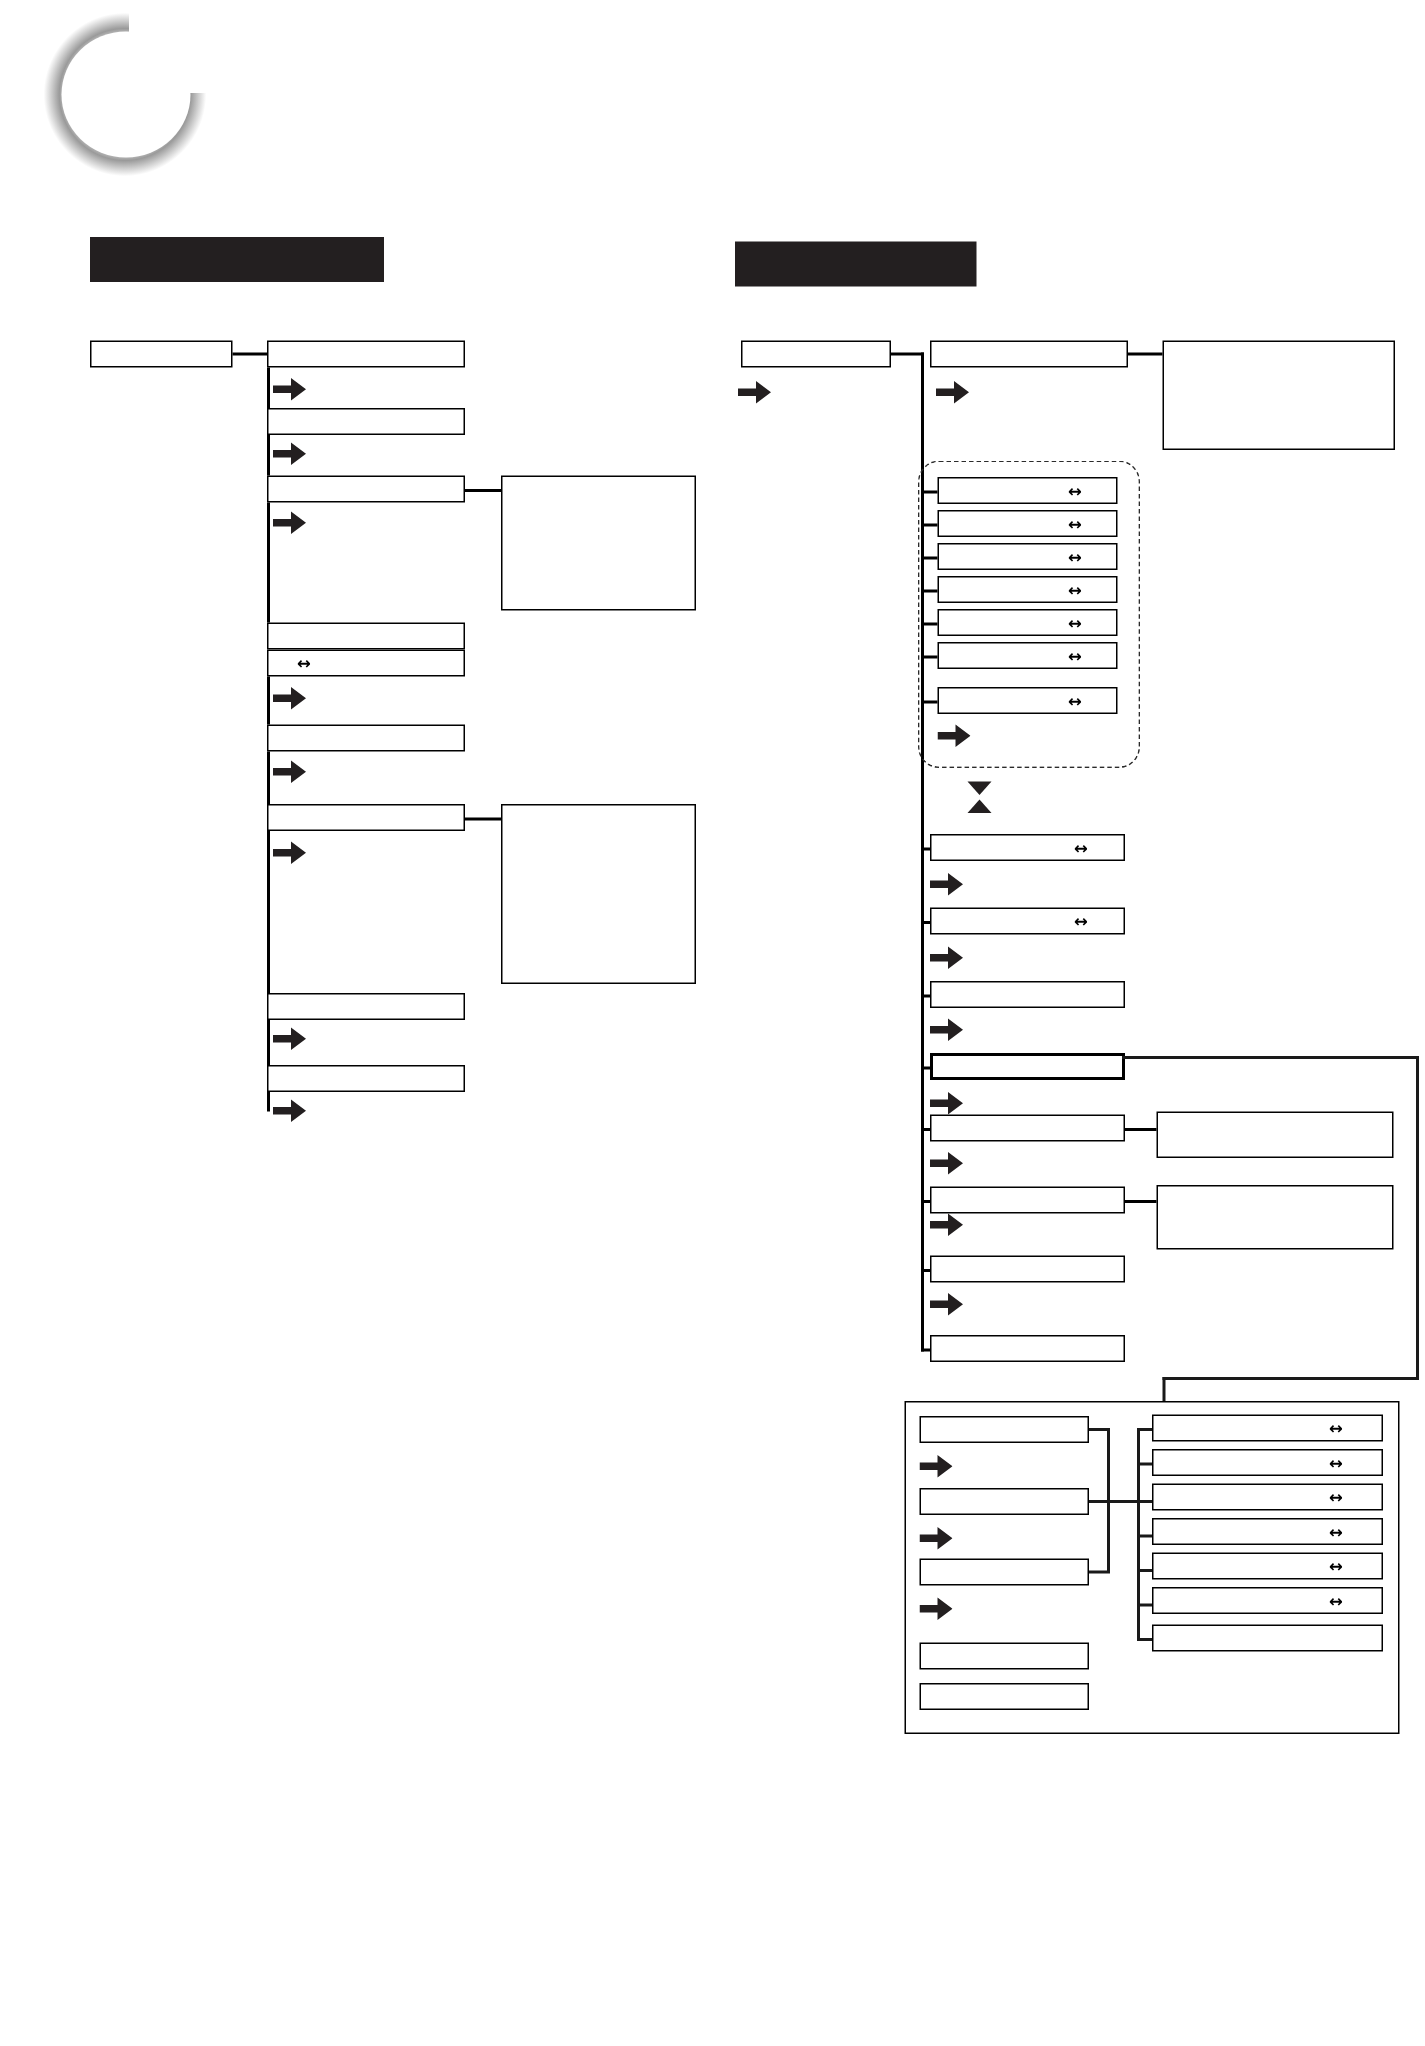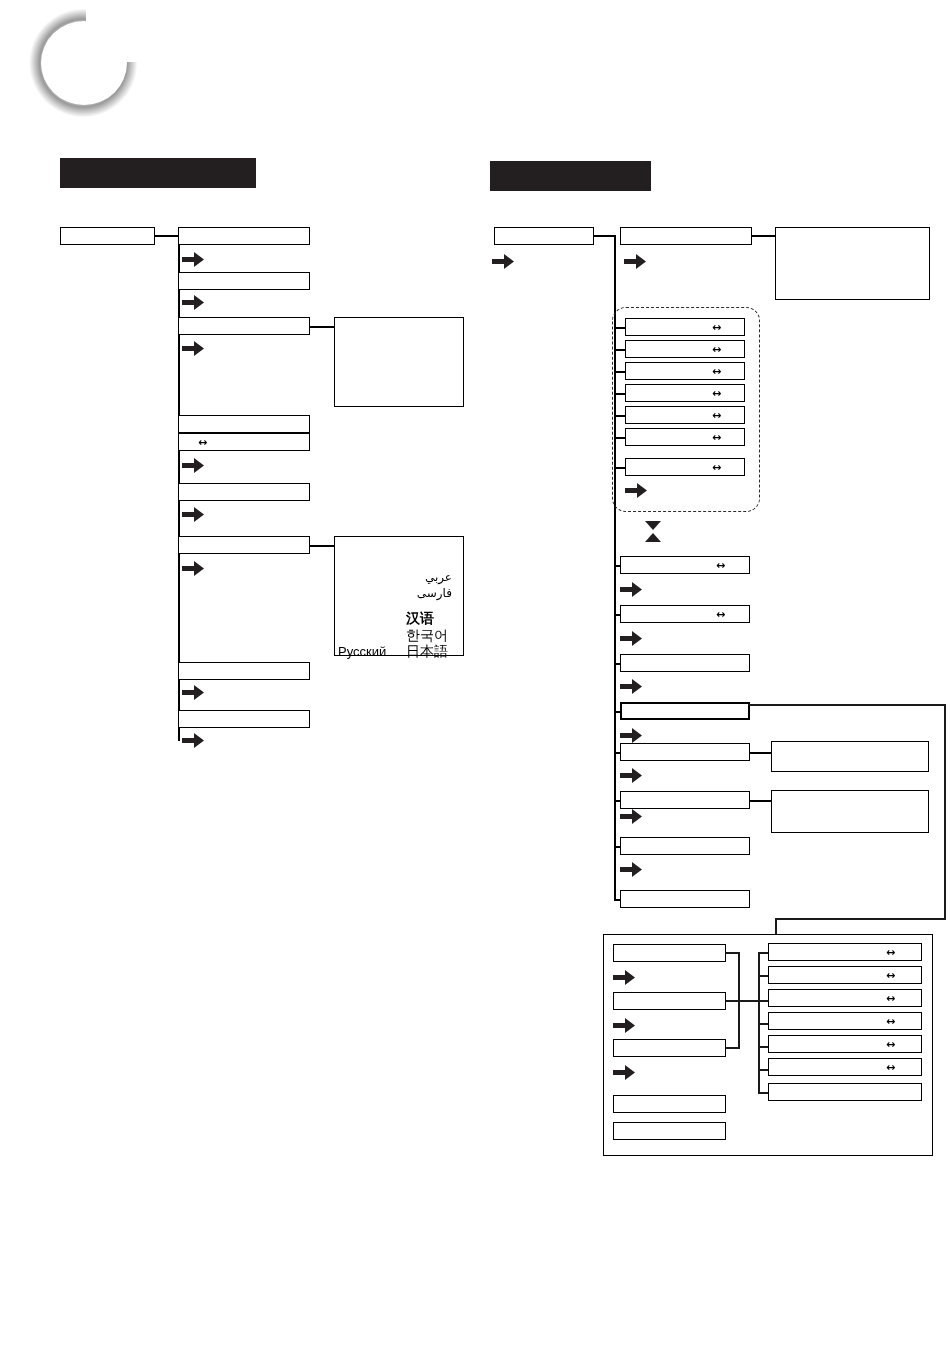--- a/index.html
+++ b/index.html
@@ -125,28 +125,20 @@
   <div class="arrow" style="left:182px;top:506px;">
     <svg viewBox="0 0 22 17">
         <path d="M0,6 L12,6 L12,1 L22,8.5 L12,16 L12,11 L0,11 Z" fill="#231f20"></path>
       </svg>
   </div>
 
   <div class="ln h" style="left:178px;top:545px;width:12px;"></div>
   <div class="bx" style="left:178px;top:536px;width:132px;height:18px;"></div>
   <div class="ln h" style="left:310px;top:545px;width:25px;"></div>
   <div class="bx" style="left:334px;top:536px;width:130px;height:120px;"></div>
-  <div class="langbox" style="left:334px;top:536px;width:130px;height:120px;">
-    <span class="lang ar" style="right:12px;top:34px;position:absolute;">عربي</span>
-    <span class="lang ar" style="right:12px;top:50px;position:absolute;">فارسى</span>
-    <span class="lang cjk b" style="left:72px;top:74px;">汉语</span>
-    <span class="lang cjk" style="left:72px;top:91px;">한국어</span>
-    <span class="lang cjk" style="left:72px;top:107px;">日本語</span>
-    <span class="lang cyr" style="left:4px;top:108px;">Русский</span>
-  </div>
   <div class="arrow" style="left:182px;top:560px;">
     <svg viewBox="0 0 22 17">
         <path d="M0,6 L12,6 L12,1 L22,8.5 L12,16 L12,11 L0,11 Z" fill="#231f20"></path>
       </svg>
   </div>
 
   <div class="ln h" style="left:178px;top:671px;width:12px;"></div>
   <div class="bx" style="left:178px;top:662px;width:132px;height:18px;"></div>
   <div class="arrow" style="left:182px;top:684px;">
     <svg viewBox="0 0 22 17">

